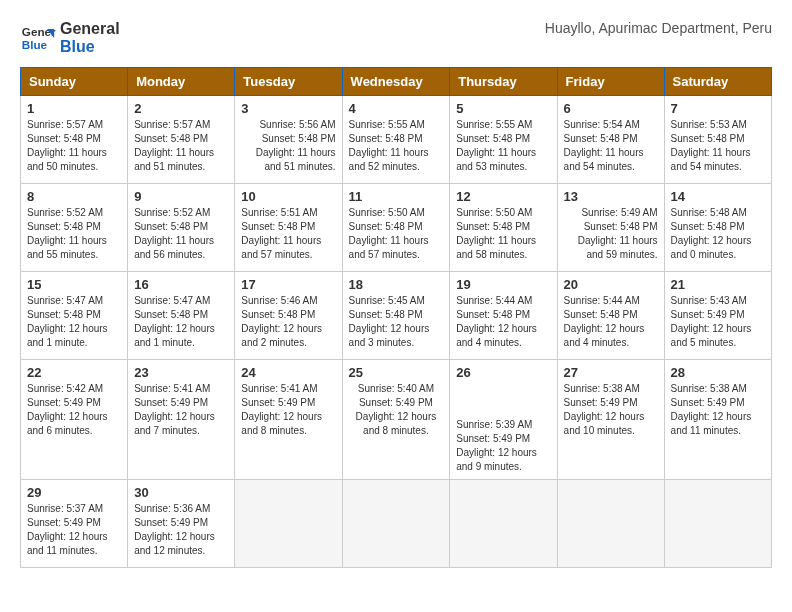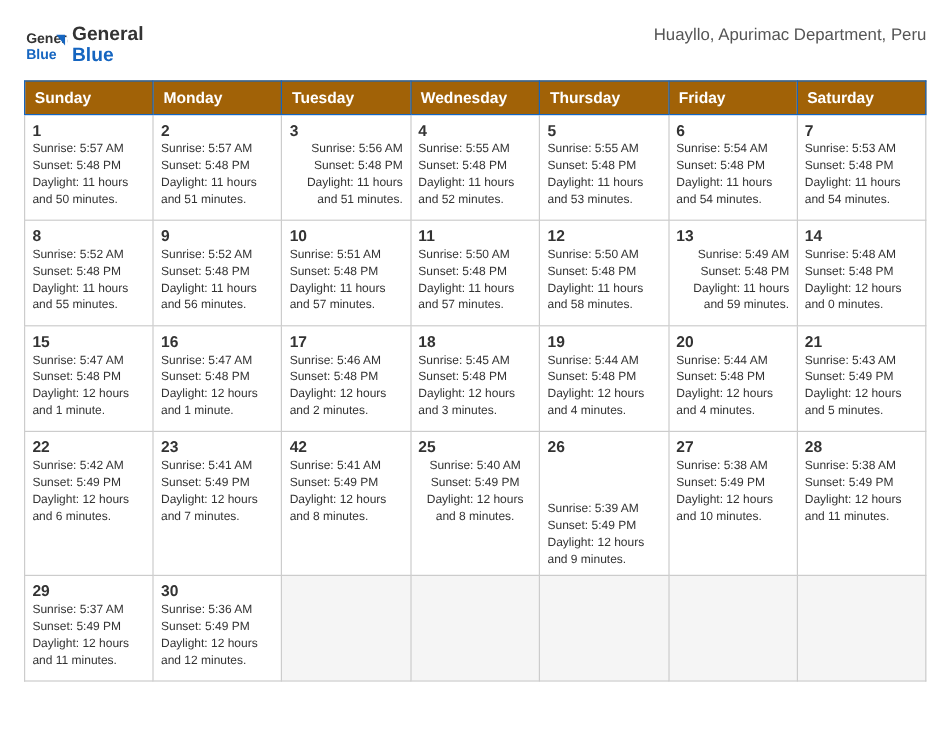--- a/index.html
+++ b/index.html
@@ -270,21 +270,21 @@
 and 6 minutes.</div>
         </td>
         <td>
           <span class="day-num">23</span>
           <div class="day-info" style="white-space: pre-line;">Sunrise: 5:41 AM
 Sunset: 5:49 PM
 Daylight: 12 hours
 and 7 minutes.</div>
         </td>
         <td>
-          <span class="day-num">42</span>
+          <span class="day-num">24</span>
           <div class="day-info" style="white-space: pre-line;">Sunrise: 5:41 AM
 Sunset: 5:49 PM
 Daylight: 12 hours
 and 8 minutes.</div>
         </td>
         <td>
           <span class="day-num">25</span>
           <div class="day-info" style="white-space: pre-line; text-align: center;">Sunrise: 5:40 AM
 Sunset: 5:49 PM
 Daylight: 12 hours

